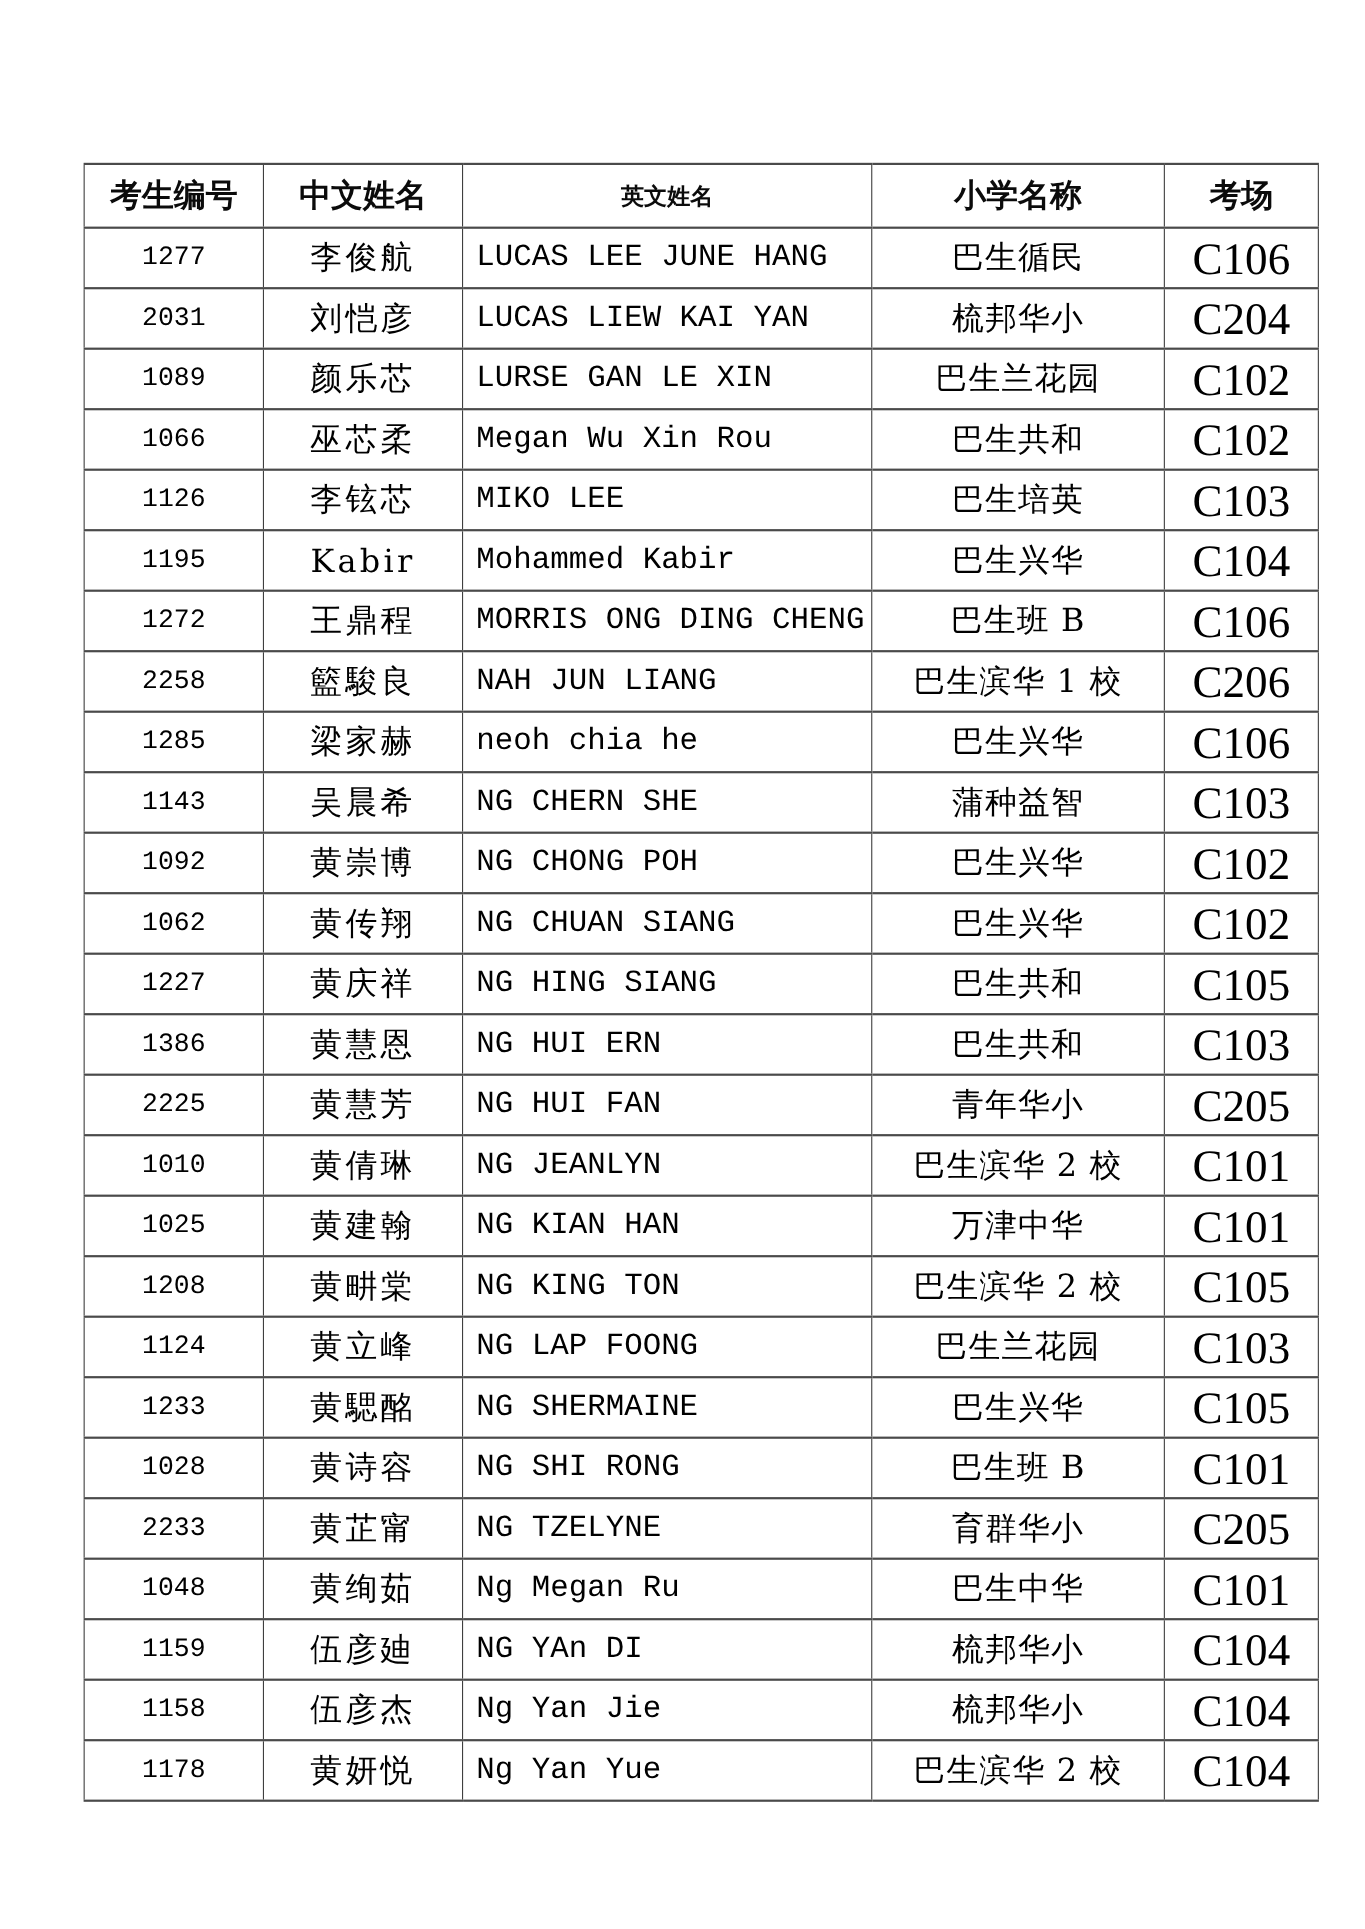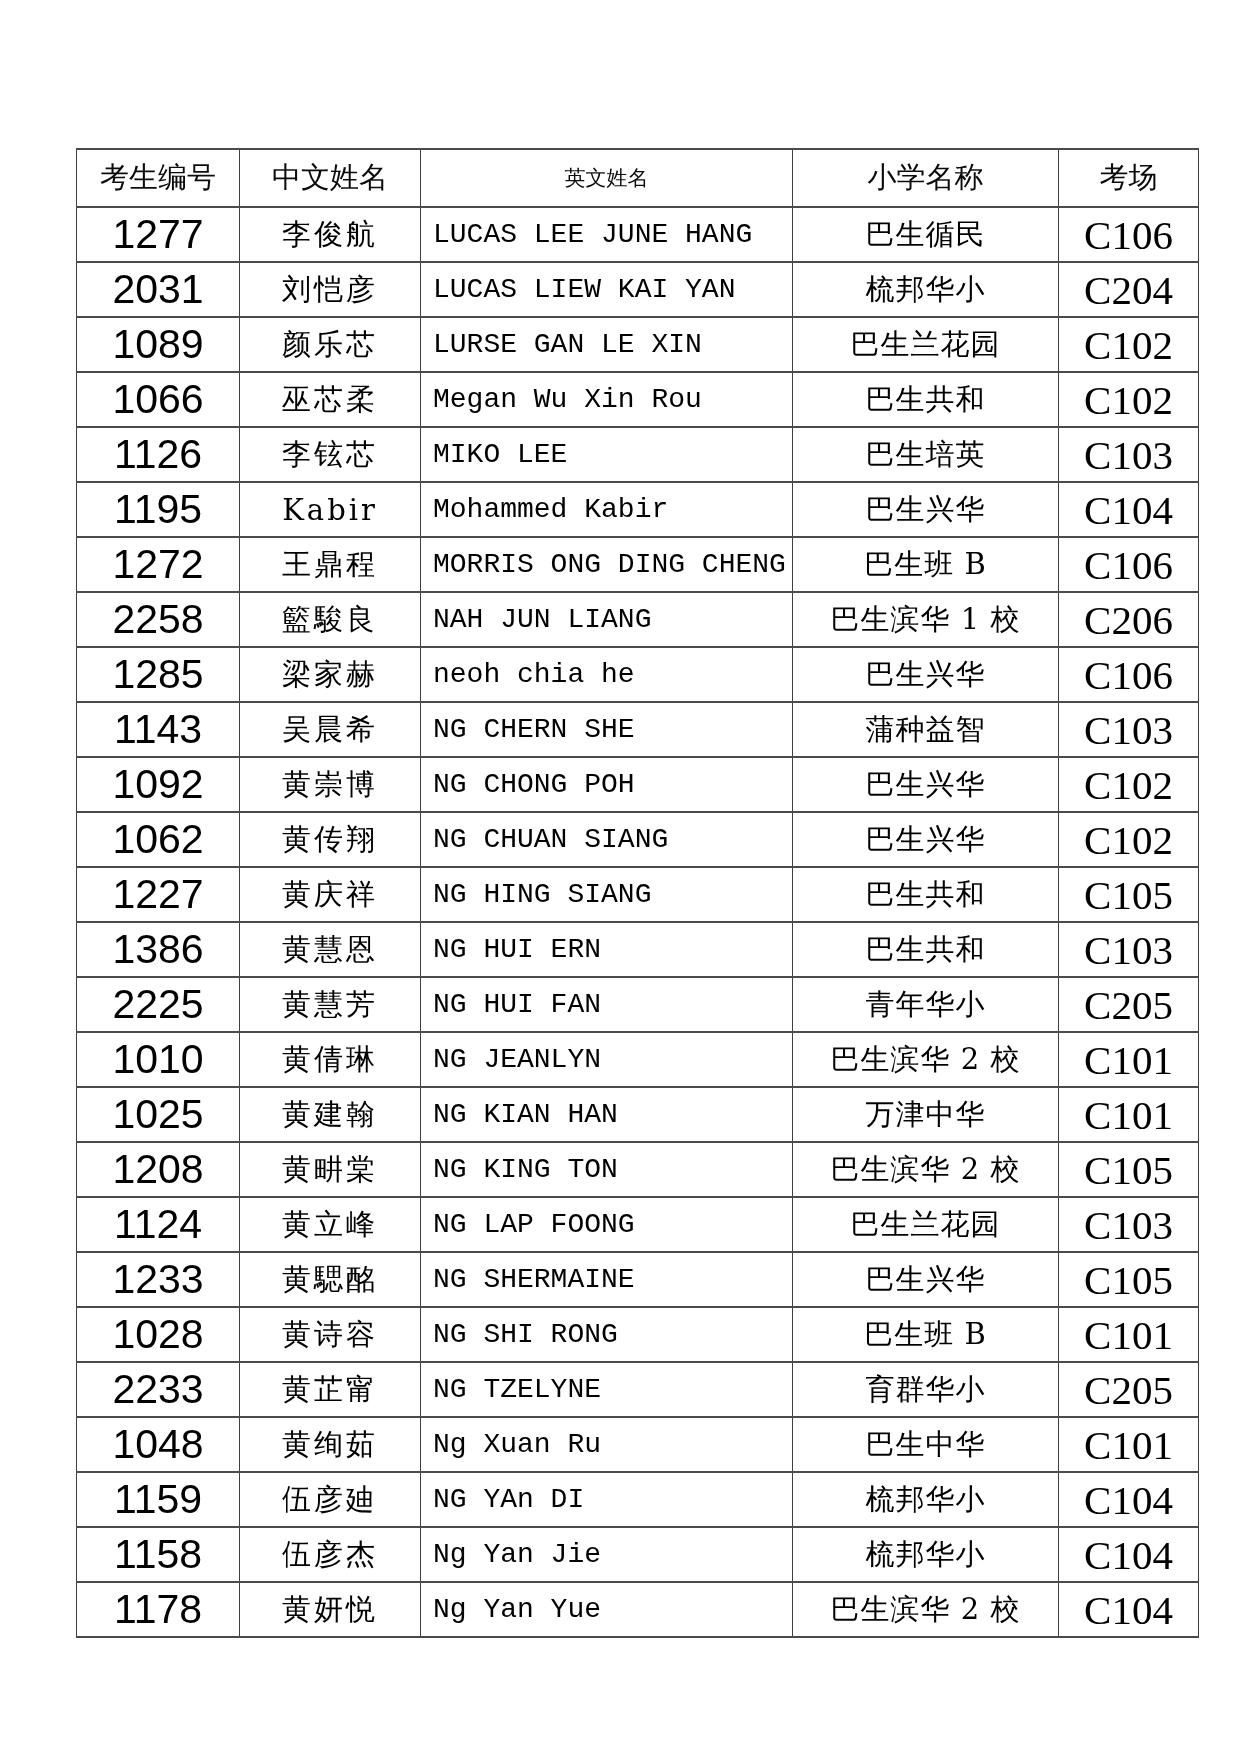--- a/index.html
+++ b/index.html
@@ -22,24 +22,24 @@
   col.c-cn{width:181px}
   col.c-en{width:372px}
   col.c-sc{width:266px}
   col.c-rm{width:140px}
   th,td{
     border-left:1px solid #3f3f3f;border-right:1px solid #3f3f3f;
     border-top:2px solid #4a4a4a;border-bottom:2px solid #4a4a4a;
     padding:0;vertical-align:middle;text-align:center;
     overflow:hidden;white-space:nowrap;
   }
-  thead th{height:56px;font-weight:normal;font-size:29px;color:#0b0b0b;}
+  thead th{height:56px;font-weight:bold;font-size:29px;color:#0b0b0b;}
   thead th.col-en{font-size:21px;}
   tbody td{height:53px;}
-  td.col-no{font-size:41px;font-family:Liberation Sans, sans-serif;}
+  td.col-no{font-size:24px;font-family:Liberation Mono, monospace;}
   td.col-cn{font-size:29px;letter-spacing:3px;}
   td.col-en{font-size:28px;text-align:left;padding-left:12px;font-family:Liberation Mono, monospace;}
   td.col-sc{font-size:29px;letter-spacing:1px;}
   td.col-rm{font-size:41px;font-family:"Liberation Serif","DejaVu Serif",serif;}
 </style>
 </head>
 <body>
 
 <div class="page">
 
@@ -212,21 +212,21 @@
         <tr>
           <td class="col-no">2233</td>
           <td class="col-cn">黄芷甯</td>
           <td class="col-en">NG TZELYNE</td>
           <td class="col-sc">育群华小</td>
           <td class="col-rm">C205</td>
         </tr>
         <tr>
           <td class="col-no">1048</td>
           <td class="col-cn">黄绚茹</td>
-          <td class="col-en">Ng Xuan Ru</td>
+          <td class="col-en">Ng Megan Ru</td>
           <td class="col-sc">巴生中华</td>
           <td class="col-rm">C101</td>
         </tr>
         <tr>
           <td class="col-no">1159</td>
           <td class="col-cn">伍彦廸</td>
           <td class="col-en">NG YAn DI</td>
           <td class="col-sc">梳邦华小</td>
           <td class="col-rm">C104</td>
         </tr>

